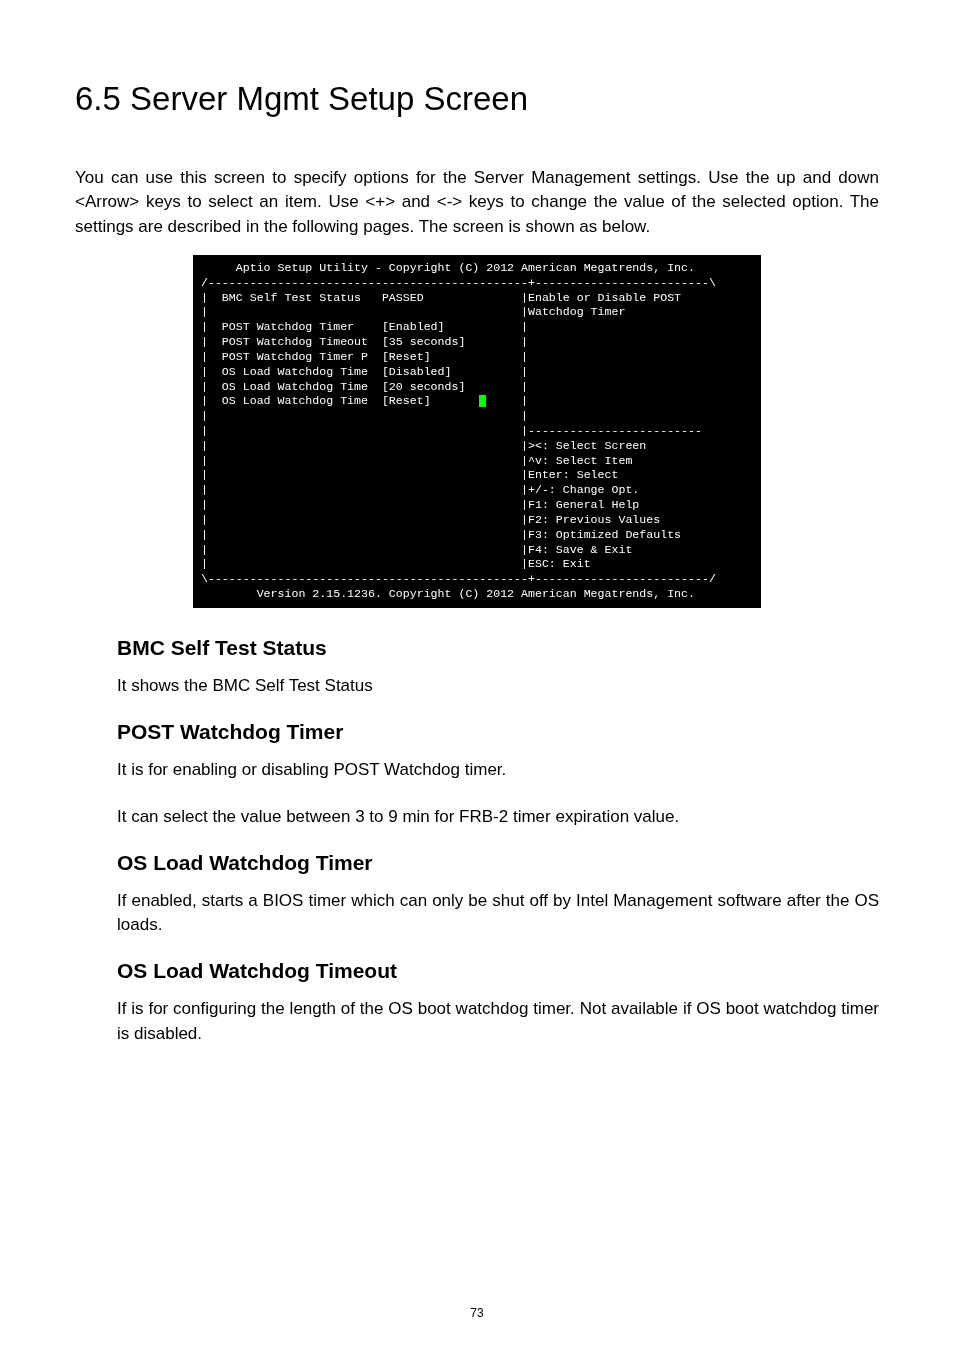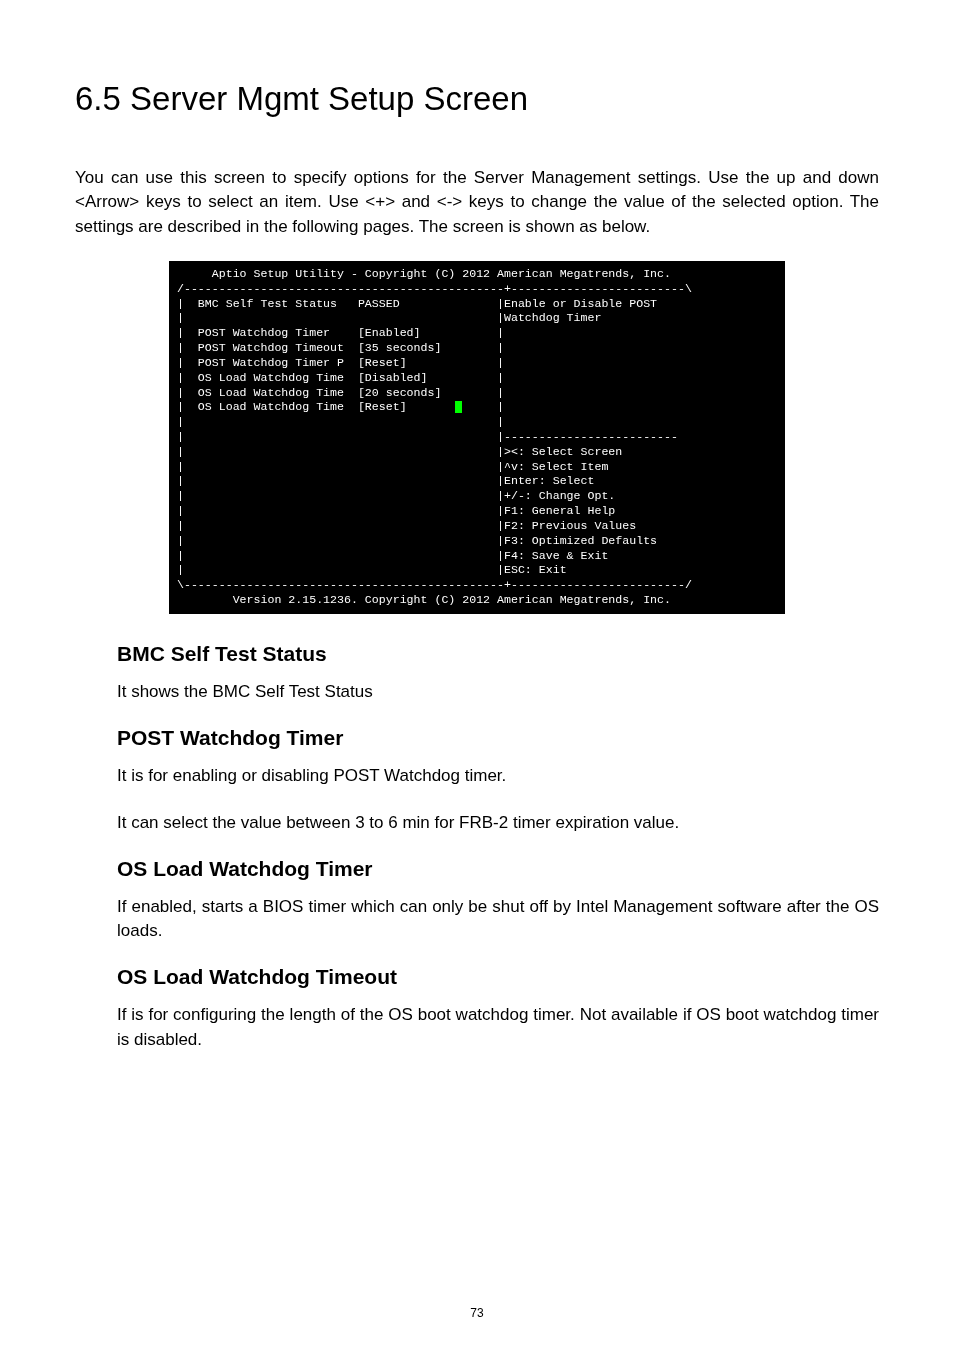--- a/index.html
+++ b/index.html
@@ -14,25 +14,24 @@
   h1.section-title {
     font-size: 33px;
     font-weight: normal;
     margin-bottom: 48px;
     letter-spacing: 0;
   }
   p.intro {
     font-size: 17px;
     line-height: 1.43;
     text-align: justify;
-    margin-bottom: 22px;
   }
   .bios-box {
-    margin: 0 auto 28px auto;
-    width: 616px;
+    margin: 16px auto 28px auto;
+    width: 568px;
     background: #000000;
     color: #ffffff;
     border: 2px solid #000;
     font-family: "Courier New", Courier, monospace;
     font-size: 11.6px;
     line-height: 1.28;
     padding: 4px 6px 4px 6px;
     white-space: pre;
   }
   .bios-box .green { color: #00ff00; }
@@ -94,20 +93,20 @@
 |                                             |F4: Save &amp; Exit
 |                                             |ESC: Exit
 \----------------------------------------------+-------------------------/
         Version 2.15.1236. Copyright (C) 2012 American Megatrends, Inc.</div>
 
 <div id="sections-container">
     <h2 class="setting-title">BMC Self Test Status</h2>
     <p class="desc">It shows the BMC Self Test Status</p>
     <h2 class="setting-title">POST Watchdog Timer</h2>
     <p class="desc">It is for enabling or disabling POST Watchdog timer.</p>
-    <p class="desc">It can select the value between 3 to 6 min for FRB-2 timer expiration value.</p>
+    <p class="desc">It can select the value between 3 to 9 min for FRB-2 timer expiration value.</p>
     <h2 class="setting-title">OS Load Watchdog Timer</h2>
     <p class="desc">If enabled, starts a BIOS timer which can only be shut off by Intel Management software after the OS loads.</p>
     <h2 class="setting-title">OS Load Watchdog Timeout</h2>
     <p class="desc">If is for configuring the length of the OS boot watchdog timer. Not available if OS boot watchdog timer is disabled.</p>
   </div>
 
 <div class="footer">73</div>
 
 </body></html>

